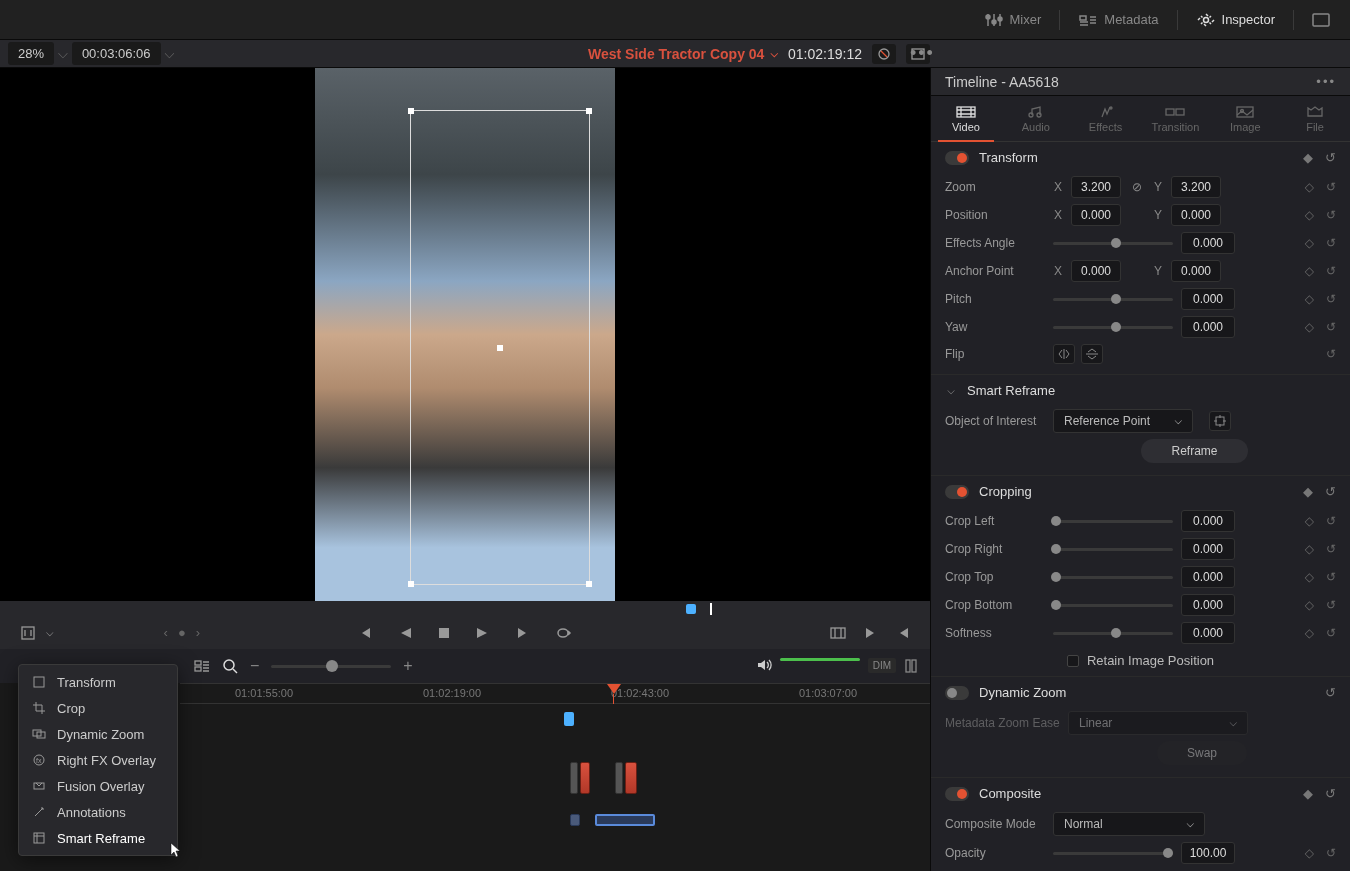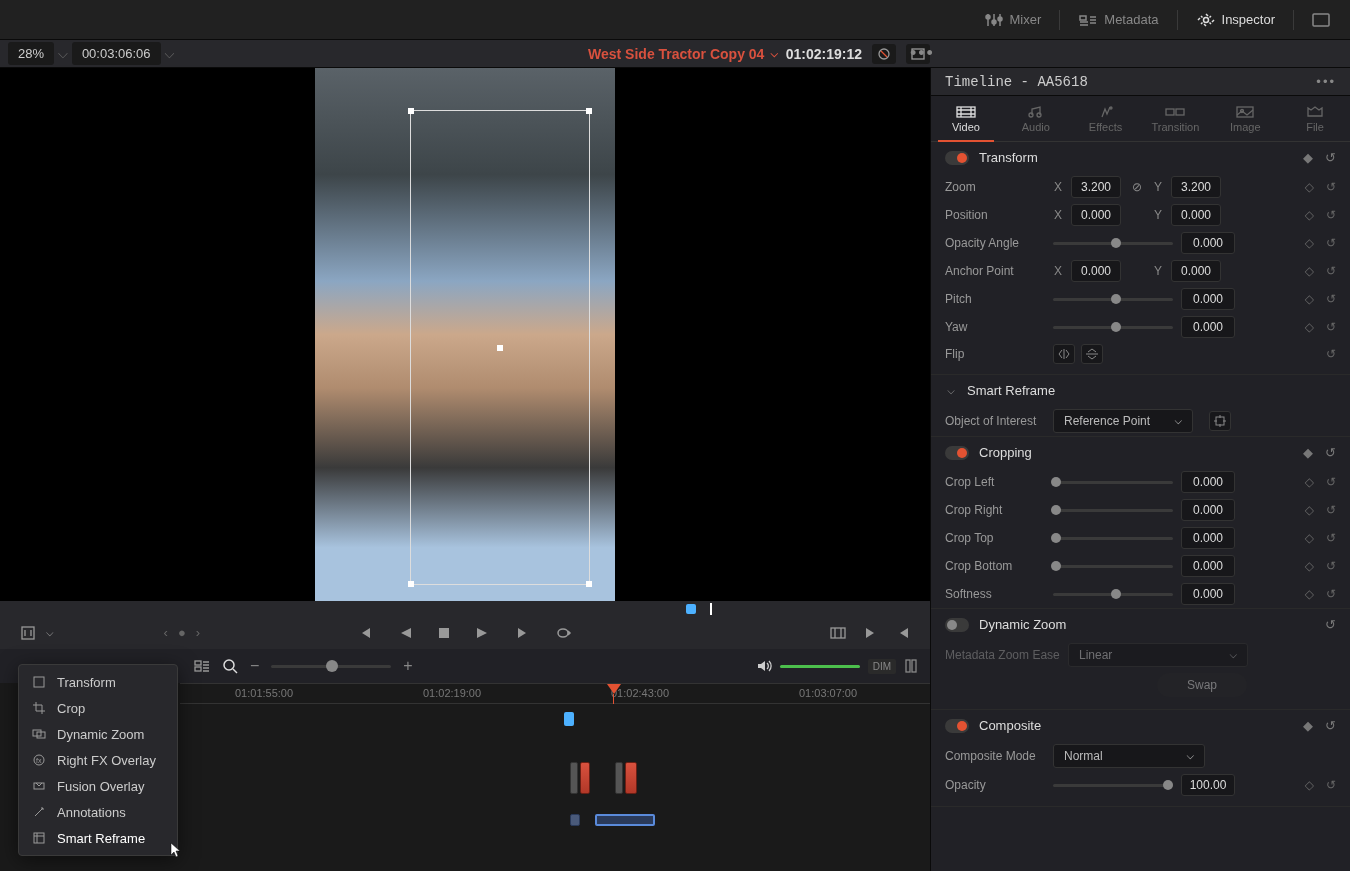--- a/index.html
+++ b/index.html
@@ -11,21 +11,21 @@
 .topbar-btn.active { color: #ddd; }
 .topbar-divider { width: 1px; height: 20px; background: #3a3a3a; margin: 0 4px; }
 
 
 .secbar { height: 28px; background: #28282c; display: flex; align-items: center; padding: 0 8px; position: relative; border-bottom: 1px solid #0a0a0a; }
 .secbar-left { display: flex; align-items: center; gap: 2px; }
 .secbar-box { background: #1a1a1a; padding: 4px 10px; border-radius: 3px; color: #ccc; font-size: 13px; min-width: 44px; text-align: center; }
 .secbar-center { position: absolute; left: 50%; transform: translateX(-50%); display: flex; align-items: center; gap: 6px; color: #d9513e; font-weight: 600; font-size: 14px; margin-left: 8px; }
 .secbar-dots { position: absolute; left: 910px; color: #888; font-size: 18px; letter-spacing: 2px; }
 .secbar-right { position: absolute; right: 420px; display: flex; align-items: center; gap: 10px; }
-.secbar-tc { color: #ddd; font-size: 14px; font-weight: 700; }
+.secbar-tc { color: #ddd; font-size: 14px; font-weight: 400; }
 .secbar-iconbox { width: 24px; height: 20px; background: #1a1a1a; border-radius: 3px; display: flex; align-items: center; justify-content: center; }
 
 
 .main { display: flex; height: calc(871px - 68px); }
 .left-col { width: 930px; display: flex; flex-direction: column; background: #1a1a1a; }
 .right-col { width: 420px; background: #212126; border-left: 1px solid #0a0a0a; overflow-y: auto; }
 
 
 .viewer-wrap { height: 538px; background: #000; position: relative; display: flex; align-items: center; justify-content: center; }
 .video-frame { width: 300px; height: 533px; background: linear-gradient(180deg, #5a6268 0%, #3d4549 20%, #8ba6c2 40%, #cba88b 50%, #b08c6f 60%, #3a3a3a 75%, #a8c3de 90%); position: relative; }
@@ -45,21 +45,21 @@
 
 .transport { height: 36px; background: #28282c; display: flex; align-items: center; justify-content: center; position: relative; gap: 24px; }
 .tbtn { color: #999; cursor: pointer; }
 .transport-left { position: absolute; left: 20px; display: flex; align-items: center; gap: 10px; }
 .transport-right { position: absolute; right: 20px; display: flex; align-items: center; gap: 18px; }
 
 
 .tl-toolbar { height: 36px; background: #212126; display: flex; align-items: center; padding: 0 12px; gap: 12px; position: relative; }
 .zoom-slider { width: 120px; height: 3px; background: #3a3a3a; border-radius: 2px; position: relative; }
 .zoom-thumb { width: 12px; height: 12px; background: #888; border-radius: 50%; position: absolute; top: -5px; left: 55px; }
-.vol-right { position: absolute; right: 12px; display: flex; align-items: center; gap: 8px; }
+.vol-right { position: absolute; right: 12px; display: flex; align-items: flex-start; gap: 8px; }
 .vol-slider { width: 80px; height: 3px; background: linear-gradient(90deg, #4cbf4c 100%, #3a3a3a 0%); border-radius: 2px; }
 .dim-box { font-size: 10px; background: #2a2a2a; padding: 2px 5px; border-radius: 2px; color: #888; }
 
 
 .tl-ruler { height: 22px; background: #1a1a1a; border-top: 1px solid #333; border-bottom: 1px solid #333; position: relative; font-size: 11px; color: #777; margin-left: 180px; }
 .tl-ruler-tick { position: absolute; top: 3px; }
 .tl-playhead { position: absolute; left: 427px; top: 0; width: 14px; height: 10px; background: #e35232; clip-path: polygon(0 0, 100% 0, 50% 100%); }
 .tl-playhead-line { position: absolute; left: 433px; top: 10px; width: 1px; height: 200px; background: #e35232; }
 
 
@@ -69,21 +69,21 @@
 
 
 .ctx-menu { position: absolute; left: 18px; top: 664px; width: 160px; background: #28282c; border: 1px solid #3a3a3a; border-radius: 4px; padding: 4px 0; z-index: 100; box-shadow: 0 4px 20px rgba(0,0,0,0.5); }
 .ctx-item { display: flex; align-items: center; gap: 10px; padding: 5px 12px; color: #ccc; font-size: 13px; cursor: pointer; }
 .ctx-item.sel { color: #fff; }
 .ctx-icon { width: 16px; height: 16px; color: #999; display: flex; align-items: center; justify-content: center; }
 .cursor-arrow { position: absolute; left: 170px; top: 842px; width: 12px; height: 16px; z-index: 101; }
 
 
 .insp-header { height: 28px; display: flex; align-items: center; padding: 0 14px; border-bottom: 1px solid #0a0a0a; background: #28282c; }
-.insp-title { color: #ccc; font-size: 14px; font-weight: 500; font-family: Liberation Mono, monospace; }
+.insp-title { color: #ccc; font-size: 14px; font-weight: 500; }
 .insp-dots { margin-left: auto; color: #888; letter-spacing: 2px; }
 .insp-tabs { display: flex; height: 46px; border-bottom: 1px solid #333; }
 .insp-tab { flex: 1; display: flex; flex-direction: column; align-items: center; justify-content: center; gap: 2px; font-size: 11px; color: #666; cursor: pointer; position: relative; }
 .insp-tab.active { color: #ddd; }
 .insp-tab.active::after { content: ""; position: absolute; bottom: -1px; left: 10%; right: 10%; height: 2px; background: #e35232; }
 .tab-icon { width: 20px; height: 14px; }
 
 
 .insp-section { border-bottom: 1px solid #2a2a2a; }
 .insp-sechdr { display: flex; align-items: center; padding: 8px 14px; color: #ddd; font-size: 13px; font-weight: 500; gap: 10px; }
@@ -435,21 +435,21 @@
           <input class="num-input" value="0.000" style="">
         <span style="width:16px"></span>
         <span class="axis-lbl">Y</span>
           <input class="num-input" value="0.000" style="">
         <div class="row-icons">
             <span>◇</span>
             <span>↺</span>
           </div>
       </div>
       <div class="insp-row">
-        <span class="row-label">Opacity Angle</span>
+        <span class="row-label">Effects Angle</span>
         <div class="slider-track">
             <div class="slider-thumb"></div>
           </div>
         <input class="num-input wide" value="0.000" style="">
         <div class="row-icons">
             <span>◇</span>
             <span>↺</span>
           </div>
       </div>
       <div class="insp-row">
@@ -517,20 +517,24 @@
             <span>Reference Point</span>
             <span style="font-size:10px">⌵</span>
           </div>
         <div class="flip-btn" style="margin-left:8px">
             <svg width="14" height="14" viewBox="0 0 14 14" fill="none" stroke="currentColor">
               <rect x="3" y="3" width="8" height="8"></rect>
               <path d="M7 1v3M7 10v3M1 7h3M10 7h3"></path>
             </svg>
           </div>
       </div>
+      <div class="insp-row" style="justify-content:center;padding-bottom:12px">
+        <span style="width:100px"></span>
+        <div class="wide-btn">Reframe</div>
+      </div>
     </div>
 
     <div class="insp-section">
       <div class="insp-sechdr">
         <div class="sec-toggle on"></div>
         <span>Cropping</span>
         <div class="sec-icons">
             <span>◆</span>
             <span>↺</span>
           </div>
@@ -583,20 +587,24 @@
           <span class="row-label">Softness</span>
           <div class="slider-track">
             <div class="slider-thumb"></div>
           </div>
           <input class="num-input wide" value="0.000" style="">
           <div class="row-icons">
             <span>◇</span>
             <span>↺</span>
           </div>
         </div>
+      <div class="checkbox-row">
+        <div class="chk"></div>
+        <span style="color:#bbb">Retain Image Position</span>
+      </div>
     </div>
 
     <div class="insp-section">
       <div class="insp-sechdr">
         <div class="sec-toggle"></div>
         <span>Dynamic Zoom</span>
         <div class="sec-icons">
             <span>↺</span>
           </div>
       </div>

